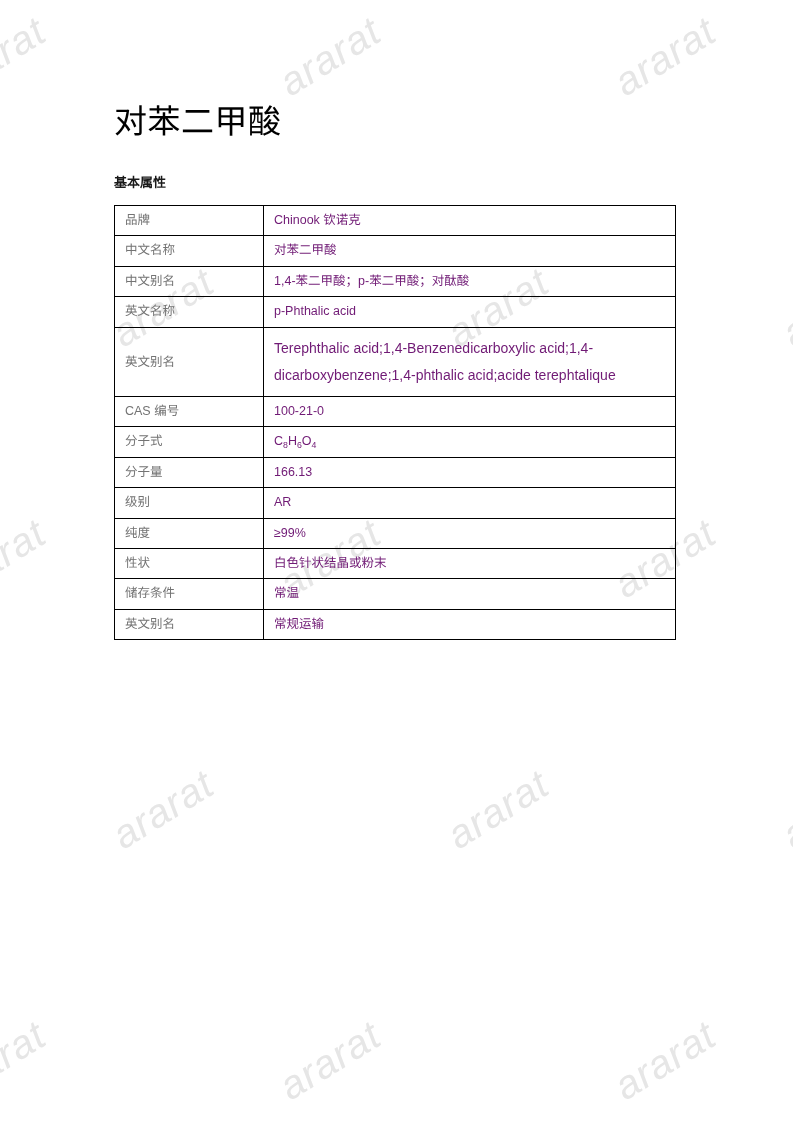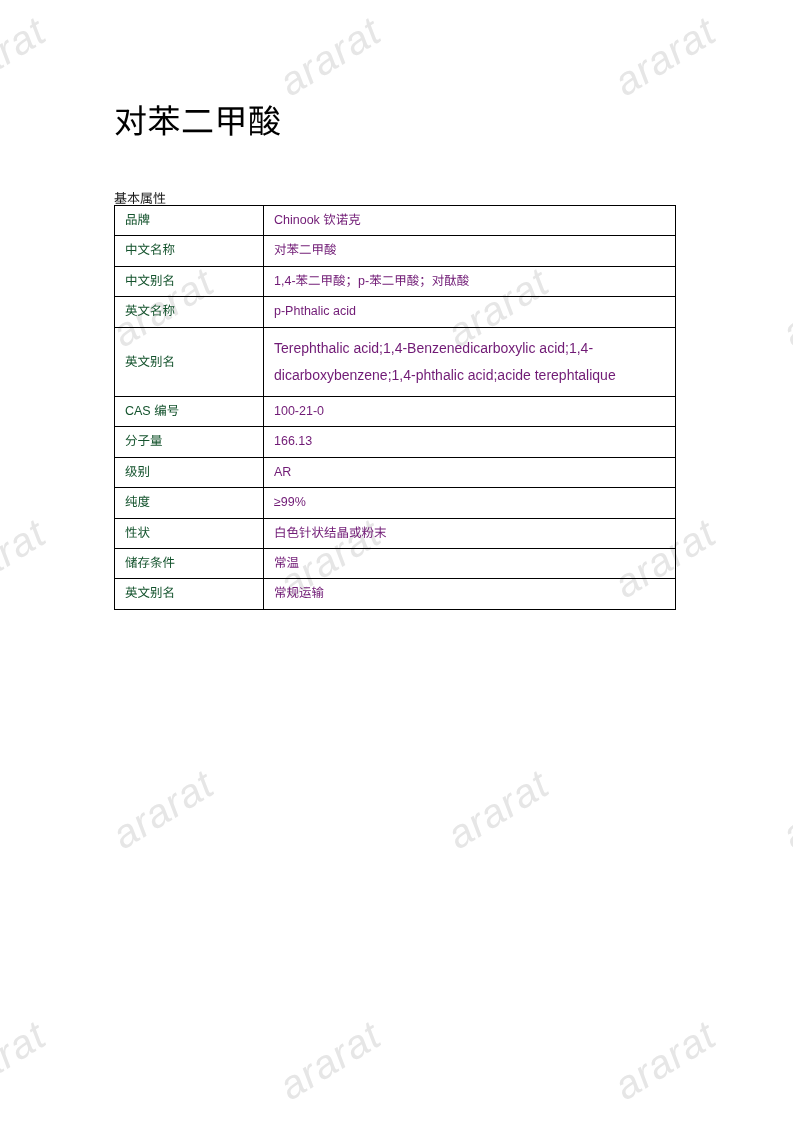--- a/index.html
+++ b/index.html
@@ -57,23 +57,23 @@
     line-height: 1.25;
     letter-spacing: 0.5px;
     color: #000000;
     margin: 0;
     white-space: nowrap;
   }
 
   #section-subtitle {
     position: absolute;
     left: 114px;
-    top: 188px;
+    top: 172px;
     font-size: 13px;
-    font-weight: 400;
+    font-weight: 700;
     color: #1a1a1a;
     white-space: nowrap;
   }
 
   #properties-table {
     position: absolute;
     left: 114px;
     top: 205px;
     width: 561px;
     border-collapse: collapse;
@@ -86,21 +86,21 @@
   #properties-table td {
     border: 1px solid #000000;
     padding: 5px 9px 5px 10px;
     font-size: 12.5px;
     line-height: 1.55;
     vertical-align: middle;
     background: transparent;
     word-break: break-word;
   }
   #properties-table td.cell-label {
-    color: #14532d;
+    color: #737373;
   }
   #properties-table td.cell-value {
     color: #701a75;
   }
   #properties-table tr.row-tall td {
     padding-top: 7px;
     padding-bottom: 7px;
     line-height: 1.95;
   }
   #properties-table tr.row-tall td.cell-value {
@@ -165,20 +165,24 @@
         </tr>
         <tr class="row-tall">
           <td class="cell-label">英文别名</td>
           <td class="cell-value">Terephthalic acid;1,4-Benzenedicarboxylic acid;1,4-dicarboxybenzene;1,4-phthalic acid;acide terephtalique</td>
         </tr>
         <tr>
           <td class="cell-label">CAS 编号</td>
           <td class="cell-value">100-21-0</td>
         </tr>
         <tr>
+          <td class="cell-label">分子式</td>
+          <td class="cell-value"><span class="formula">C<sub>8</sub>H<sub>6</sub>O<sub>4</sub></span></td>
+        </tr>
+        <tr>
           <td class="cell-label">分子量</td>
           <td class="cell-value">166.13</td>
         </tr>
         <tr>
           <td class="cell-label">级别</td>
           <td class="cell-value">AR</td>
         </tr>
         <tr>
           <td class="cell-label">纯度</td>
           <td class="cell-value">≥99%</td>

